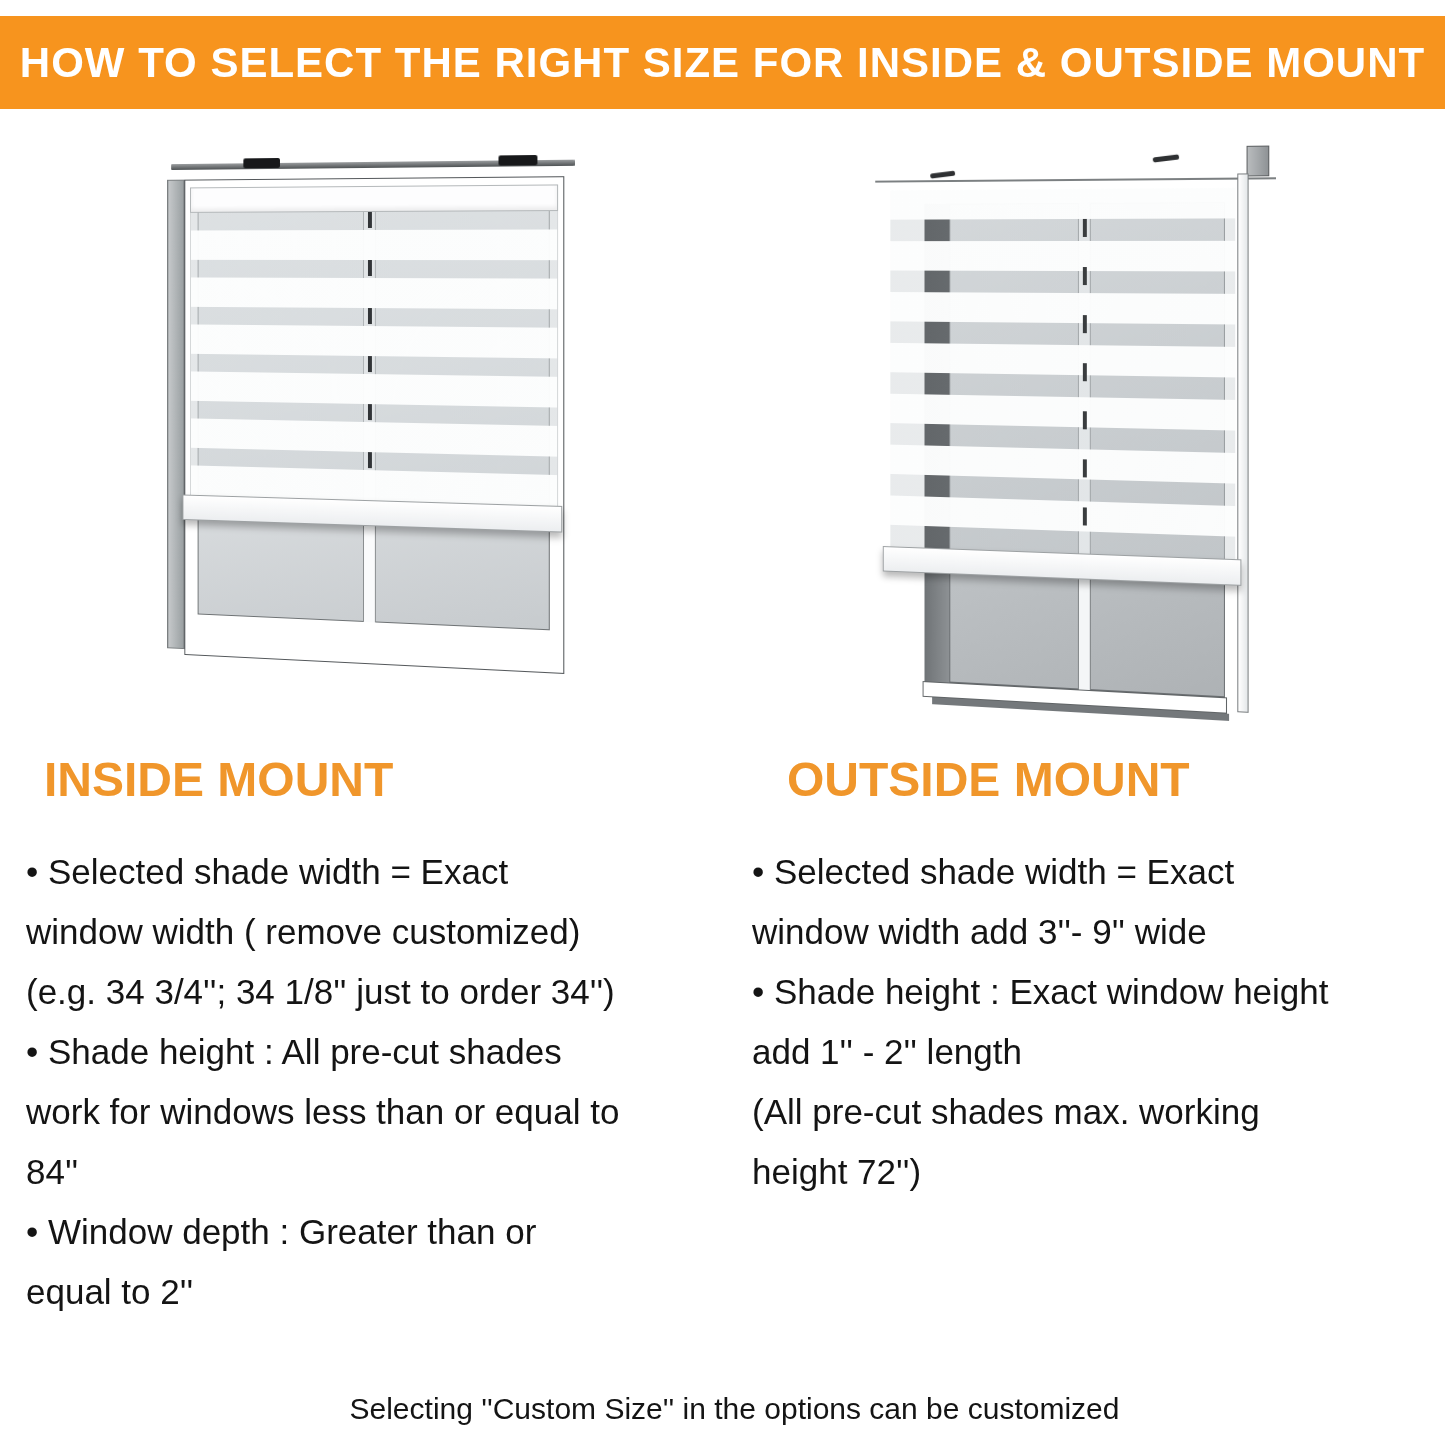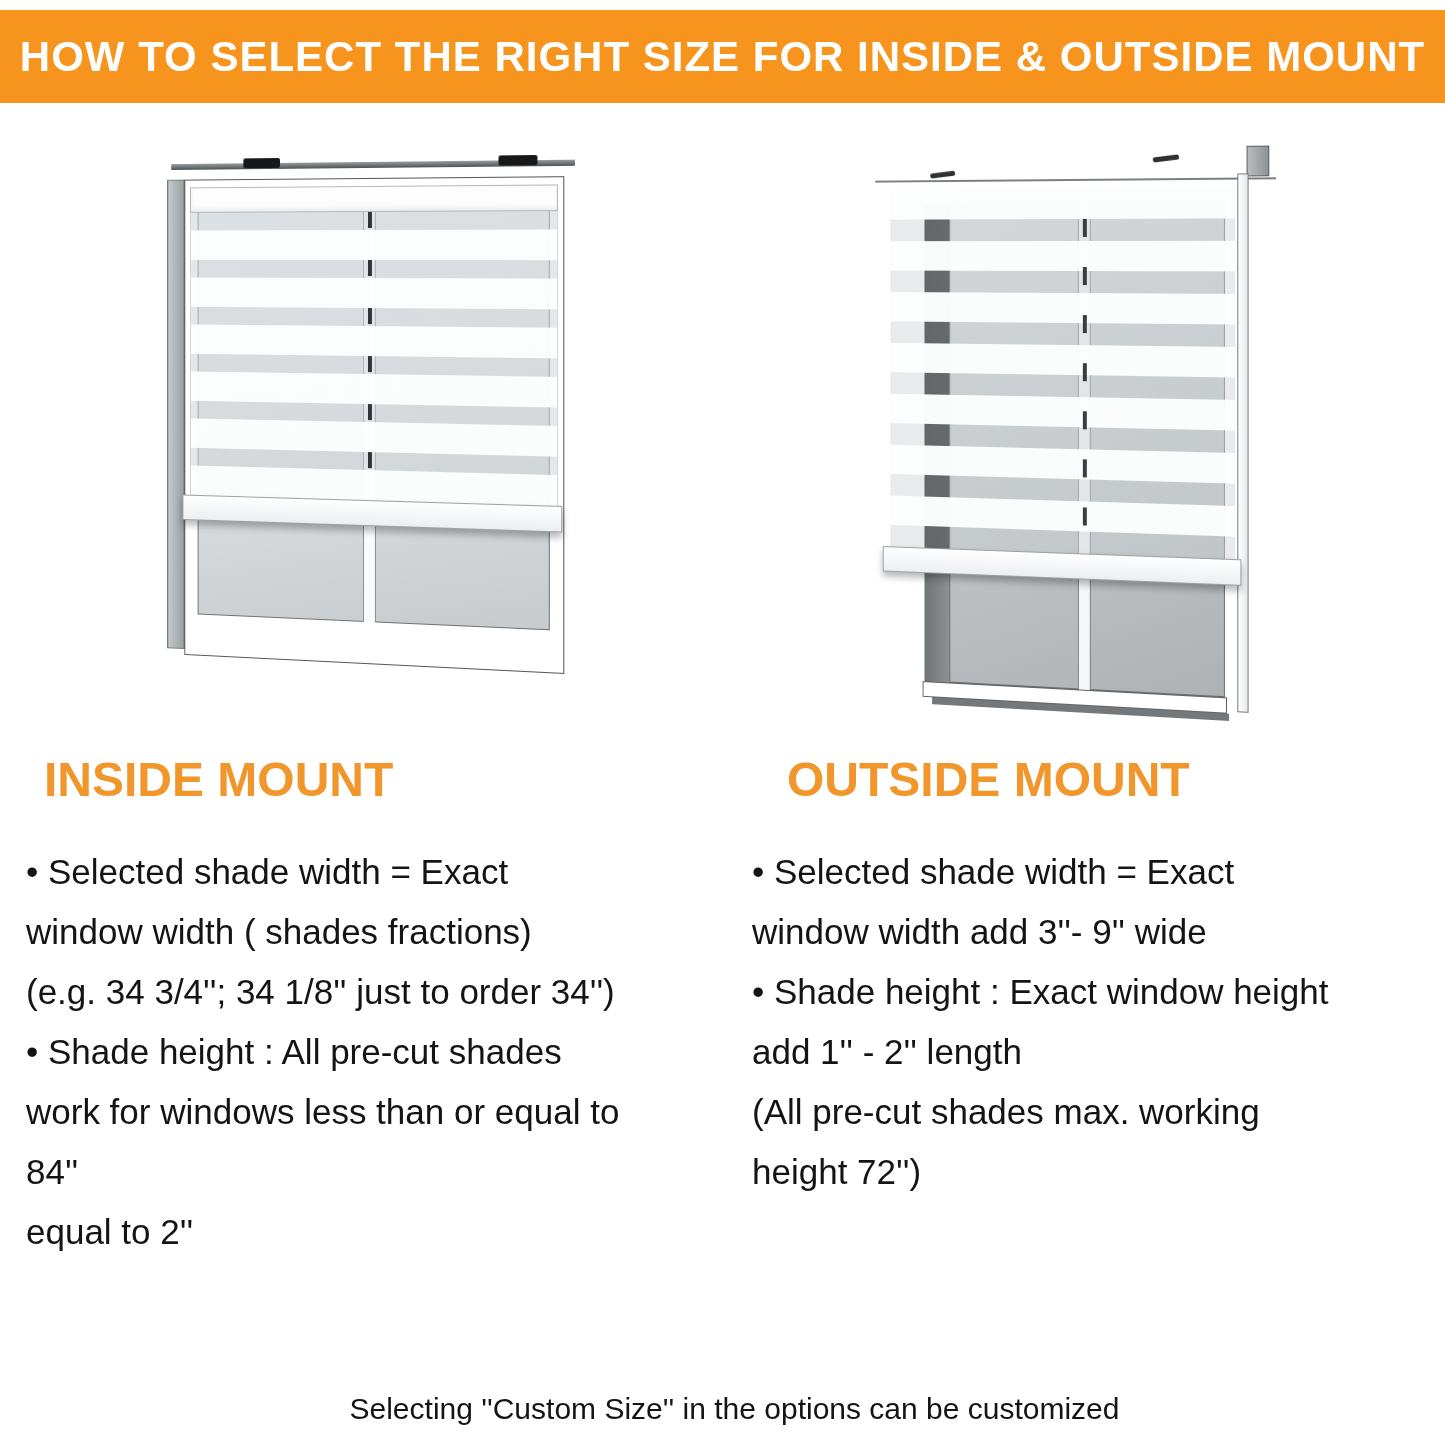--- a/index.html
+++ b/index.html
@@ -8,21 +8,21 @@
     --heading:#F0962B;
     --body_text:#141414;
   }
   html,body{margin:0;padding:0;background:#ffffff;}
   .canvas{
     position:relative;width:1445px;height:1432px;background:#ffffff;
     font-family:"Liberation Sans","DejaVu Sans",sans-serif;overflow:hidden;
   }
   
   .banner{
-    position:absolute;left:0;top:10px;width:100%;height:93px;
+    position:absolute;left:0;top:16px;width:100%;height:93px;
     background:var(--banner_bg);display:flex;align-items:center;justify-content:center;
   }
   .banner span{
     color:var(--banner_fg);font-size:42px;font-weight:800;letter-spacing:1px;white-space:nowrap;
   }
   
   .mount-heading{
     position:absolute;margin:0;font-size:48px;font-weight:800;color:var(--heading);
     letter-spacing:0;white-space:nowrap;
   }
@@ -147,25 +147,26 @@
         <div class="bottombar-r"></div>
       </div>
     </div>
   </div>
 
   <h2 class="mount-heading h-left">INSIDE MOUNT</h2>
   <h2 class="mount-heading h-right">OUTSIDE MOUNT</h2>
 
   <div class="bullets bullets-left">
     <div class="tline">• Selected shade width = Exact</div>
-    <div class="tline">window width ( shades fractions)</div>
+    <div class="tline">window width ( remove customized)</div>
     <div class="tline">(e.g. 34 3/4''; 34 1/8'' just to order 34'')</div>
     <div class="tline">• Shade height : All pre-cut shades</div>
     <div class="tline">work for windows less than or equal to</div>
     <div class="tline">84''</div>
+    <div class="tline">• Window depth : Greater than or</div>
     <div class="tline">equal to 2''</div>
   </div>
 
   <div class="bullets bullets-right">
     <div class="tline">• Selected shade width = Exact</div>
     <div class="tline">window width add 3''- 9'' wide</div>
     <div class="tline">• Shade height : Exact window height</div>
     <div class="tline">add 1'' - 2'' length</div>
     <div class="tline">(All pre-cut shades max. working</div>
     <div class="tline">height 72'')</div>

